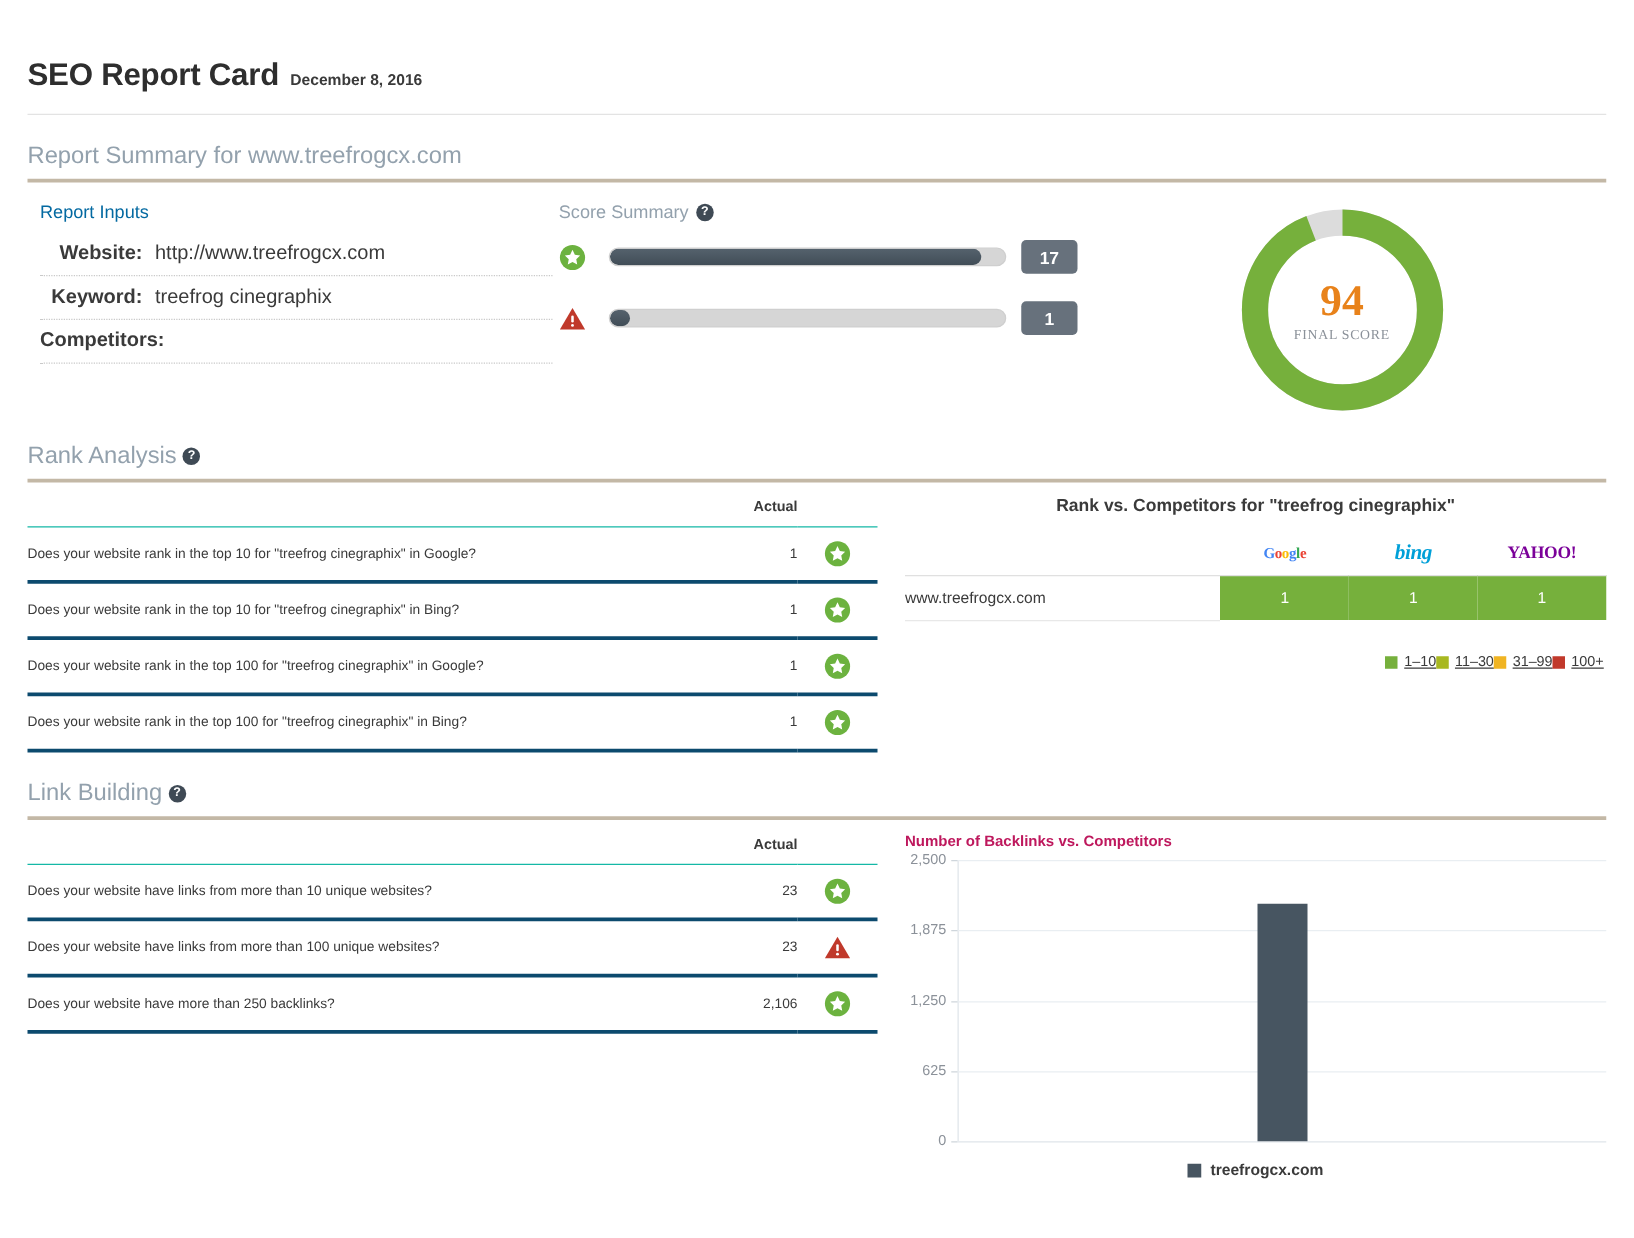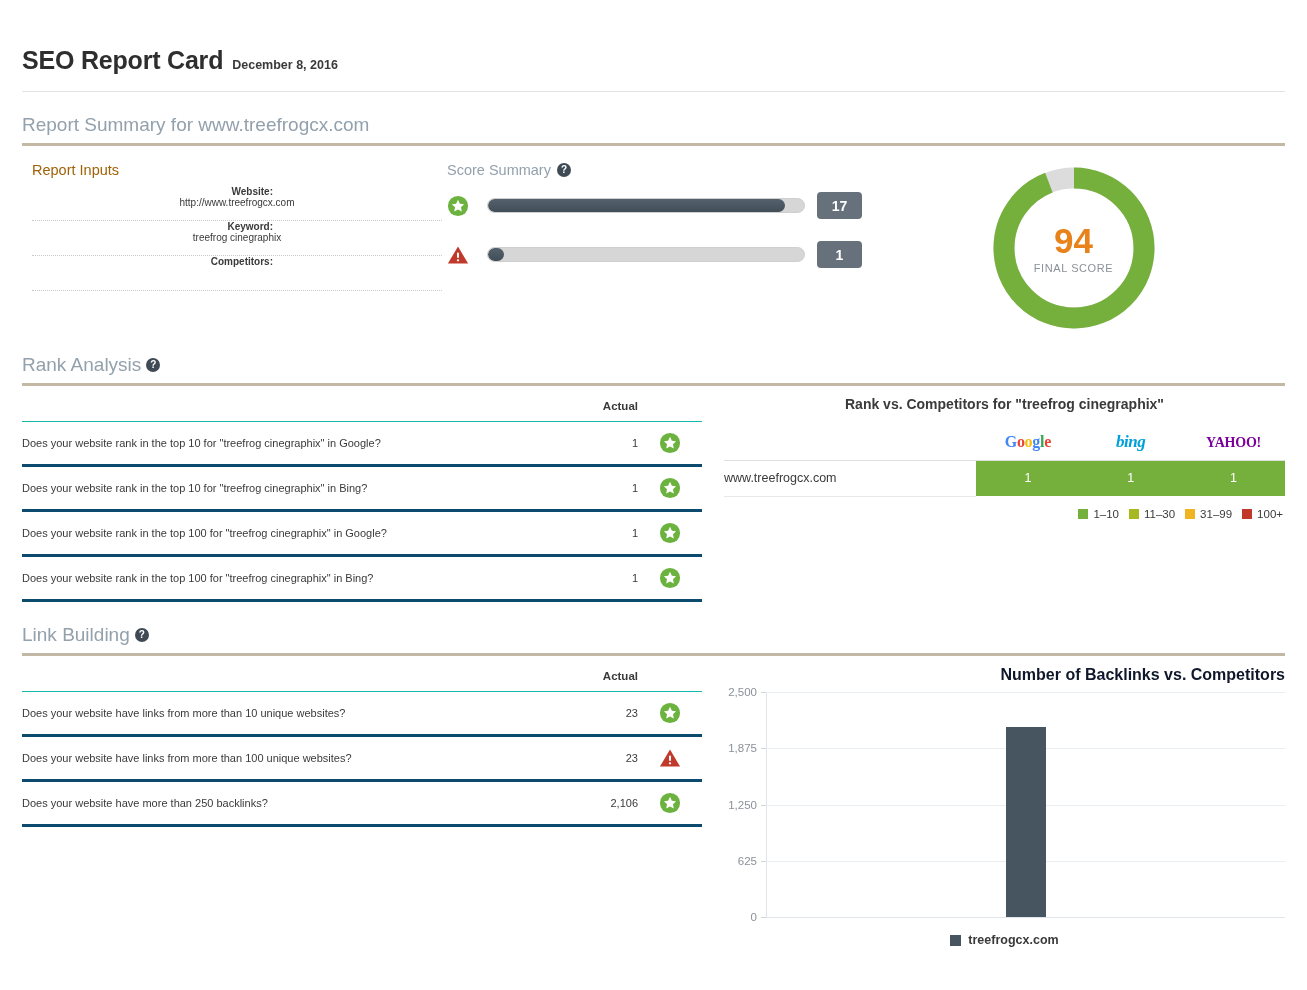--- a/index.html
+++ b/index.html
@@ -29,24 +29,24 @@
   .help-icon {
     width: 14px; height: 14px; border-radius: 50%;
     background: #3f4a55; color: #ffffff;
     font-size: 10px; font-weight: bold; line-height: 14px;
     text-align: center; display: inline-block; font-family: "Liberation Sans", sans-serif;
   }
 
   
   .summary-row { display: flex; align-items: flex-start; padding-top: 16px; }
   .inputs-col { width: 420px; padding-left: 10px; }
-  .inputs-title { font-size: 14.5px; color: #a16207; margin-bottom: 8px; }
+  .inputs-title { font-size: 14.5px; color: #0369a1; margin-bottom: 8px; }
   .input-line {
-    display: flex; align-items: center; font-size: 10px;
-    border-bottom: 1px dotted #c9c9c9; height: 35px; flex-direction: column;
+    display: flex; align-items: center; font-size: 16px;
+    border-bottom: 1px dotted #c9c9c9; height: 35px;
   }
   .input-label { width: 92px; text-align: right; font-weight: bold; color: #3a3a3a; padding-right: 10px; }
   .input-value { color: #3a3a3a; }
 
   .score-col { width: 420px; padding-left: 5px; }
   .score-title { font-size: 14.5px; color: #93a1ad; margin-bottom: 14px; display: flex; align-items: center; gap: 6px; }
   .score-line { display: flex; align-items: center; margin-bottom: 22px; }
   .score-bar-track {
     flex: 1; height: 15px; border-radius: 8px;
     background: #d6d6d6; border: 1px solid #cfcfcf;
@@ -65,21 +65,21 @@
   }
 
   
   .ico { width: 22px; height: 22px; flex: none; display: block; }
 
   
   .donut-col { flex: 1; display: flex; justify-content: center; padding-top: 2px; }
   .donut-wrap { position: relative; width: 168px; height: 168px; }
   .donut-text {
     position: absolute; inset: 0; display: flex;
-    flex-direction: column; align-items: center; justify-content: center;
+    flex-direction: column; align-items: center; justify-content: center; font-family: Liberation Serif, serif;
   }
   .donut-score { font-size: 35px; font-weight: bold; color: #e8821a; line-height: 1; }
   .donut-label { font-size: 11px; color: #8b9199; letter-spacing: 0.6px; margin-top: 4px; }
 
   
   .body-row { display: flex; padding-top: 6px; }
   .left-col { width: 680px; }
   .right-col { flex: 1; padding-left: 22px; }
 
   
@@ -104,33 +104,33 @@
   .rank-head-cell { height: 36px; text-align: center; vertical-align: middle; border-bottom: 1px solid #e0e0e0; }
   .rank-head-blank { border-bottom: 1px solid #e0e0e0; }
   .rank-site-cell {
     height: 36px; font-size: 12.5px; color: #3a3a3a;
     padding-left: 5px; border-bottom: 1px solid #e8e8e8; vertical-align: middle;
   }
   .rank-val-cell {
     height: 36px; text-align: center; vertical-align: middle;
     color: #ffffff; font-size: 12.5px; font-weight: normal;
   }
-  .rank-legend { display: flex; justify-content: flex-end; gap: 10px; padding: 11px 2px 0 0; }
+  .rank-legend { display: flex; justify-content: flex-end; padding: 27px 2px 0 0; text-decoration: underline; }
   .legend-item { display: flex; align-items: center; gap: 5px; font-size: 11.5px; color: #3a3a3a; }
   .legend-sw { width: 10px; height: 10px; display: inline-block; }
 
   
-  .logo-google { font-family: "Liberation Serif", serif; font-size: 16px; letter-spacing: -0.3px; }
+  .logo-google { font-family: "Liberation Serif", serif; font-size: 12px; letter-spacing: -0.3px; }
   .logo-google .b { color: #4285f4; } .logo-google .r { color: #ea4335; }
   .logo-google .y { color: #fbbc05; } .logo-google .g { color: #34a853; }
   .logo-bing { font-family: "Liberation Serif", serif; font-size: 17px; color: #00a0d8; font-style: italic; letter-spacing: -0.4px; }
   .logo-yahoo { font-family: "Liberation Serif", serif; font-size: 14px; color: #7b0099; font-weight: bold; letter-spacing: -0.2px; }
 
   
-  .chart-title { font-size: 16px; font-weight: bold; color: #0f172a; text-align: right; padding: 4px 0 8px 0; }
+  .chart-title { font-size: 12px; font-weight: bold; color: #be185d; text-align: left; padding: 4px 0 8px 0; }
   .chart-area { position: relative; height: 225px; margin-left: 42px; }
   .grid-line { position: absolute; left: 0; right: 0; height: 1px; background: #e9eef2; }
   .grid-line.base { background: #dfe5ea; }
   .y-lab {
     position: absolute; right: 100%; margin-right: 9px;
     font-size: 11.5px; color: #8b9199; transform: translateY(-50%); white-space: nowrap;
   }
   .y-axis { position: absolute; left: 0; top: 0; bottom: 0; width: 1px; background: #dfe5ea; }
   .tick { position: absolute; left: -5px; width: 5px; height: 1px; background: #cfd6dc; }
   .bar { position: absolute; background: #475561; }

